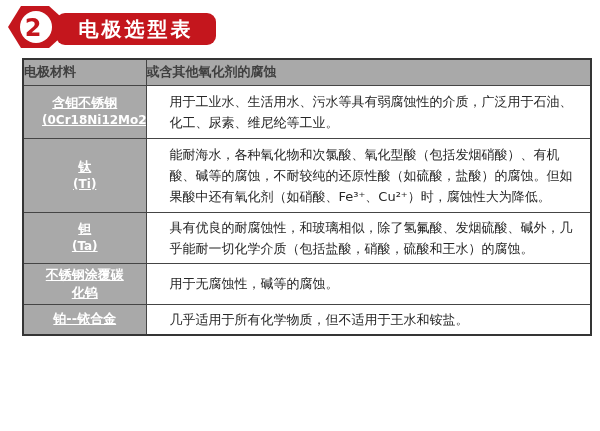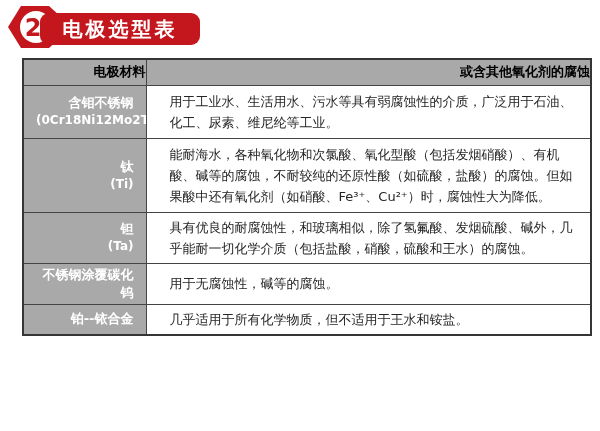--- a/index.html
+++ b/index.html
@@ -18,38 +18,38 @@
   .header-area{ position:relative; height:58px; }
   .badge{ position:absolute; left:8px; top:4px; width:52px; height:46px; }
   .badge svg{ display:block; }
   .badge-num{
     position:absolute; left:0; top:0; width:52px; height:46px;
     display:flex; align-items:center; justify-content:center;
     color:var(--red); font-size:24px; font-weight:bold;
     padding-right:2px; padding-top:1px;
   }
   .title-pill{
-    position:absolute; left:40px; top:13px; width:160px; height:32px;
+    position:absolute; left:56px; top:13px; width:160px; height:32px;
     background:var(--red); border-radius:9px;
     display:flex; align-items:center; justify-content:center;
     color:#ffffff; font-size:20px; font-weight:bold; letter-spacing:3px;
   }
   table{
     border-collapse:collapse; table-layout:fixed;
     margin-left:22px; width:568px;
     border:2px solid #353535;
   }
   th,td{ border:1px solid var(--border); overflow:hidden; }
   th{
-    background:var(--gray); color:#000000;
-    font-size:13px; font-weight:bold; height:26px; text-align:right;
+    background:var(--gray); color:#404040;
+    font-size:13px; font-weight:bold; height:26px; text-align:left;
   }
   td.mat{
-    background:var(--gray); color:#ffffff; text-align:right;
-    font-size:13px; font-weight:bold; line-height:1.4; padding:2px 12px;
+    background:var(--gray); color:#ffffff; text-align:center;
+    font-size:13px; font-weight:bold; line-height:1.4; padding:2px 18px;text-decoration:underline;
   }
   .mat-sub{ font-size:12px; font-weight:bold; }
   .mat-sub:empty{ display:none; }
   td.desc{
     background:#ffffff; color:var(--text);
     font-size:13px; line-height:21px; padding:4px 9px 4px 23px;
     text-align:left; vertical-align:middle;
   }
 </style>
 </head>

